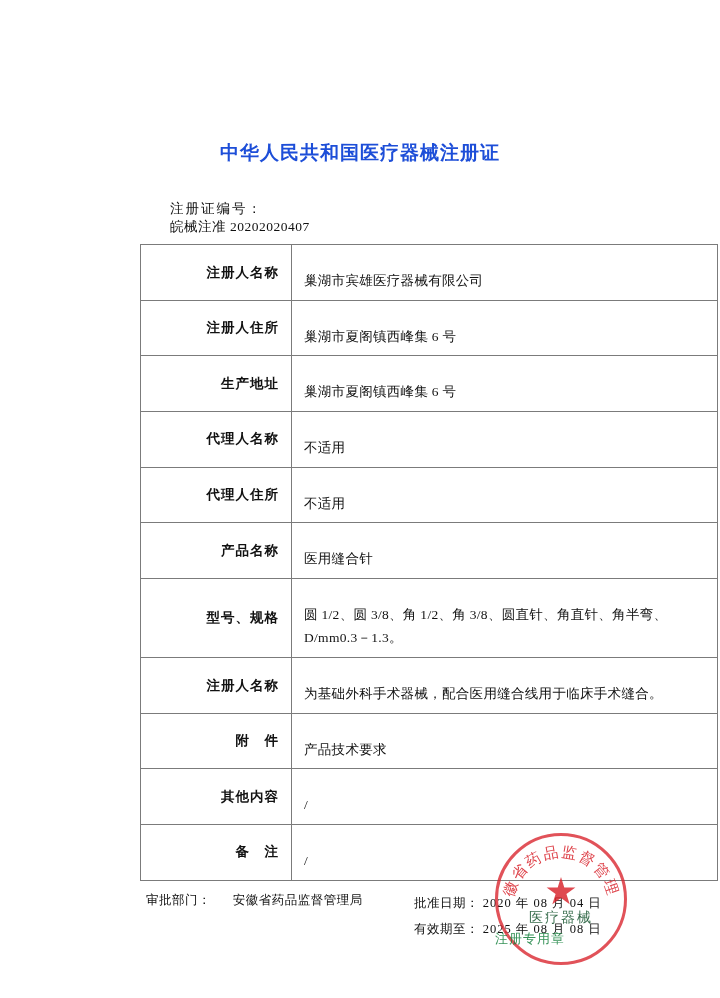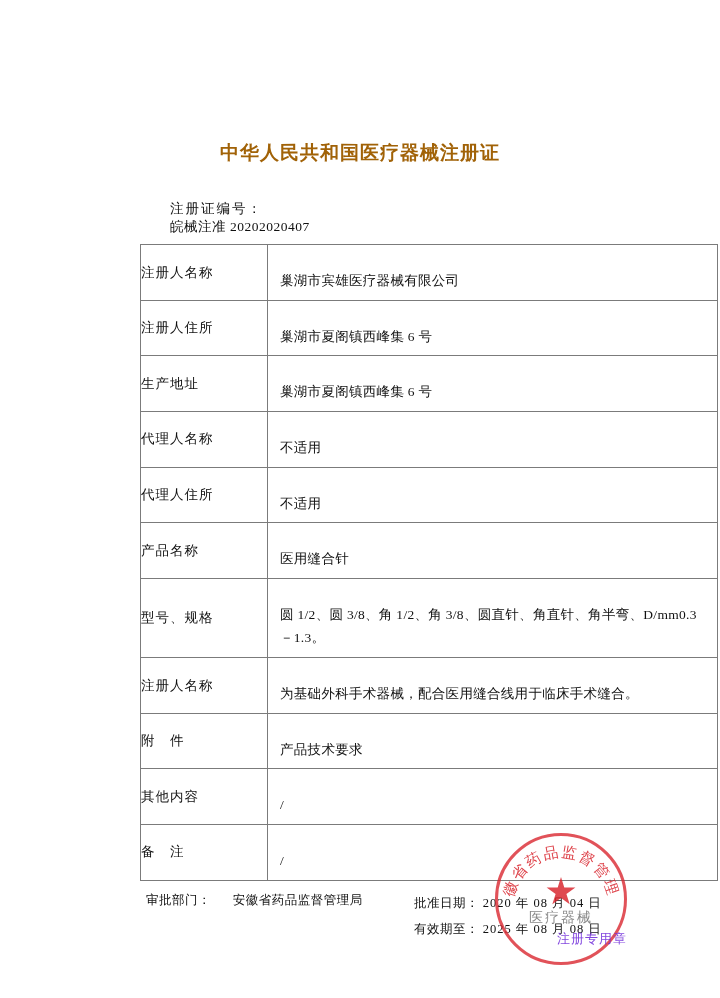--- a/index.html
+++ b/index.html
@@ -20,21 +20,21 @@
     width: 720px;
     height: 998px;
     box-sizing: border-box;
   }
   .doc-title {
     text-align: center;
     font-size: 19px;
     font-weight: bold;
     letter-spacing: 1px;
     margin-top: 140px;
-    color: #a16207;
+    color: #1d4ed8;
   }
   .regno-row {
     display: flex;
     align-items: baseline;
     margin: 34px 0 8px 0;
     padding-left: 146px;
     font-size: 13.5px;
     flex-direction: column;
   }
   .regno-label {
@@ -52,23 +52,24 @@
     table-layout: fixed;
   }
   table.cert td {
     border: 1px solid #7b7b7b;
     vertical-align: middle;
     font-size: 13.5px;
     line-height: 1.75;
   }
   td.label {
     width: 126px;
-    text-align: left;
-    padding: 7px 0;
-    letter-spacing: 1px;
+    text-align: right;
+    padding: 7px 12px;
+    letter-spacing: 1px;
+    font-weight: bold;
   }
   td.value {
     padding: 24px 10px 7px 12px;
     letter-spacing: 0.3px;
   }
   .footer {
     position: relative;
     margin-top: 9px;
     font-size: 12.5px;
     height: 70px;
@@ -133,31 +134,31 @@
     opacity: 0.85;
     font-size: 15px;
     font-family: "Liberation Serif", serif;
     letter-spacing: 2px;
   }
   .seal .mid-text {
     position: absolute;
     width: 100%;
     top: 76px;
     text-align: center;
-    color: #737373;
+    color: #14532d;
     opacity: 0.85;
     font-size: 14px;
     letter-spacing: 2px;
   }
   .seal .bottom-text {
     position: absolute;
     width: 100%;
     top: 97px;
-    text-align: right;
-    color: #6d28d9;
+    text-align: left;
+    color: #15803d;
     opacity: 0.85;
     font-size: 13px;
     letter-spacing: 1px;
   }
 </style>
 </head>
 <body>
 
 <div class="page">
 

